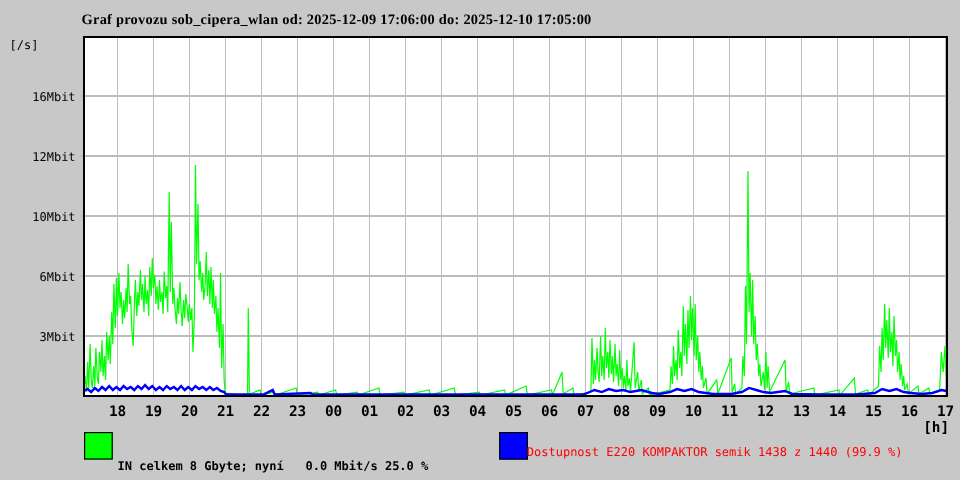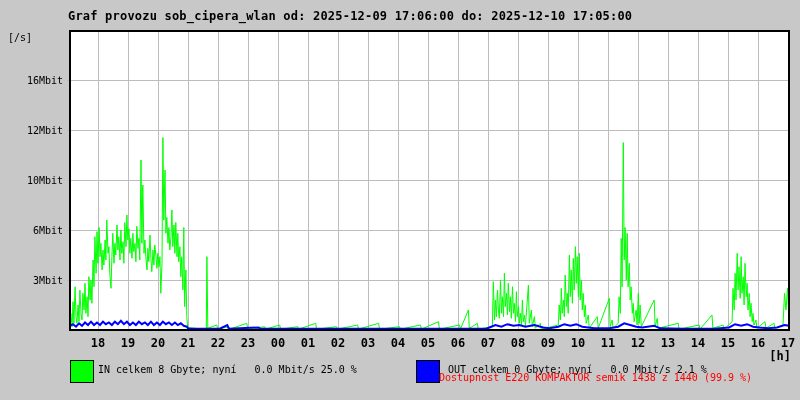--- a/index.html
+++ b/index.html
@@ -2,27 +2,27 @@
 <html><head>
 <meta charset="utf-8">
 <style>
   html,body{margin:0;padding:0;}
   #stage{
     position:relative;width:800px;height:400px;background:#c8c8c8;overflow:hidden;
     font-family:"DejaVu Sans Mono","Liberation Mono",monospace;color:#000;
   }
   #graph-title{
     position:absolute;left:68px;top:9px;font-size:12px;font-weight:bold;
-    white-space:pre;letter-spacing:0.2px;
+    white-space:pre;letter-spacing:0.2px;font-family:Liberation Serif, serif;
   }
   #chart-svg{position:absolute;left:0;top:0;}
   .legend-swatch{position:absolute;top:360px;width:22px;height:21px;border:1px solid #000;}
   #in-swatch{left:70px;}
   #out-swatch{left:416px;}
-  .legend-label{position:absolute;top:364px;font-size:10px;white-space:pre;}
+  .legend-label{position:absolute;top:384px;font-size:10px;white-space:pre;font-weight:bold;}
   #in-label{left:98px;}
   #out-label{left:448px;}
   #availability{position:absolute;left:439px;top:372px;font-size:10px;white-space:pre;}
 </style>
 </head>
 <body>
 
 <div id="stage" style="background: rgb(200, 200, 200);">
   <div id="graph-title">Graf provozu sob_cipera_wlan od: 2025-12-09 17:06:00 do: 2025-12-10 17:05:00</div>
   <svg id="chart-svg" width="800" height="400">
@@ -87,15 +87,14 @@
       <text x="63" y="284" text-anchor="end" font-family="&quot;DejaVu Sans Mono&quot;,&quot;Liberation Mono&quot;,monospace" font-size="10px" fill="#000">3Mbit</text>
       <text x="63" y="234" text-anchor="end" font-family="&quot;DejaVu Sans Mono&quot;,&quot;Liberation Mono&quot;,monospace" font-size="10px" fill="#000">6Mbit</text>
       <text x="63" y="184" text-anchor="end" font-family="&quot;DejaVu Sans Mono&quot;,&quot;Liberation Mono&quot;,monospace" font-size="10px" fill="#000">10Mbit</text>
       <text x="63" y="134" text-anchor="end" font-family="&quot;DejaVu Sans Mono&quot;,&quot;Liberation Mono&quot;,monospace" font-size="10px" fill="#000">12Mbit</text>
       <text x="63" y="84" text-anchor="end" font-family="&quot;DejaVu Sans Mono&quot;,&quot;Liberation Mono&quot;,monospace" font-size="10px" fill="#000">16Mbit</text>
       <text x="8" y="41" text-anchor="start" font-family="&quot;DejaVu Sans Mono&quot;,&quot;Liberation Mono&quot;,monospace" font-size="10px" fill="#000">[/s]</text>
     </svg>
   <div id="in-swatch" class="legend-swatch" style="background: rgb(0, 255, 0);"></div>
   <div id="in-label" class="legend-label">IN celkem 8 Gbyte; nyní   0.0 Mbit/s 25.0 %</div>
   <div id="out-swatch" class="legend-swatch" style="background: rgb(0, 0, 255);"></div>
-  <div id="out-label" class="legend-label">OUT celkem 0 Gbyte; nyní   0.0 Mbit/s 2.1 %</div>
   <div id="availability" style="color: rgb(255, 0, 0);">Dostupnost E220 KOMPAKTOR semik 1438 z 1440 (99.9 %)</div>
 </div>
 
 </body></html>

